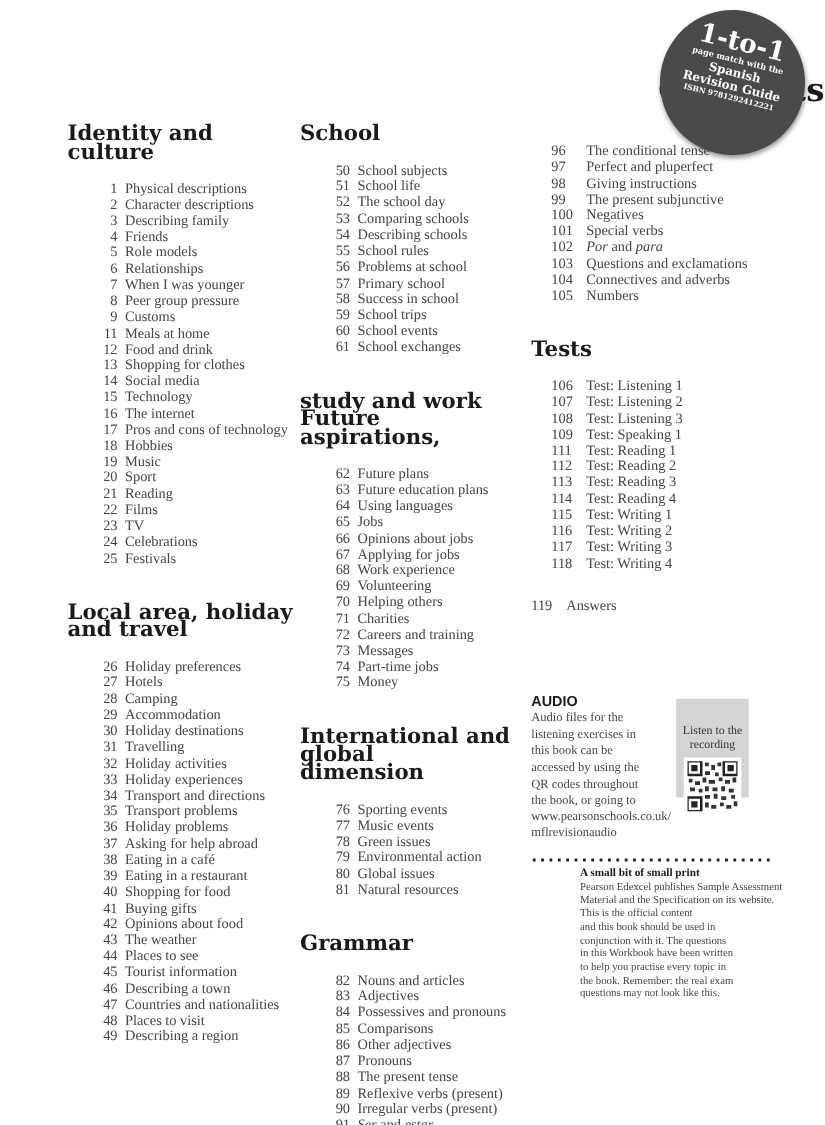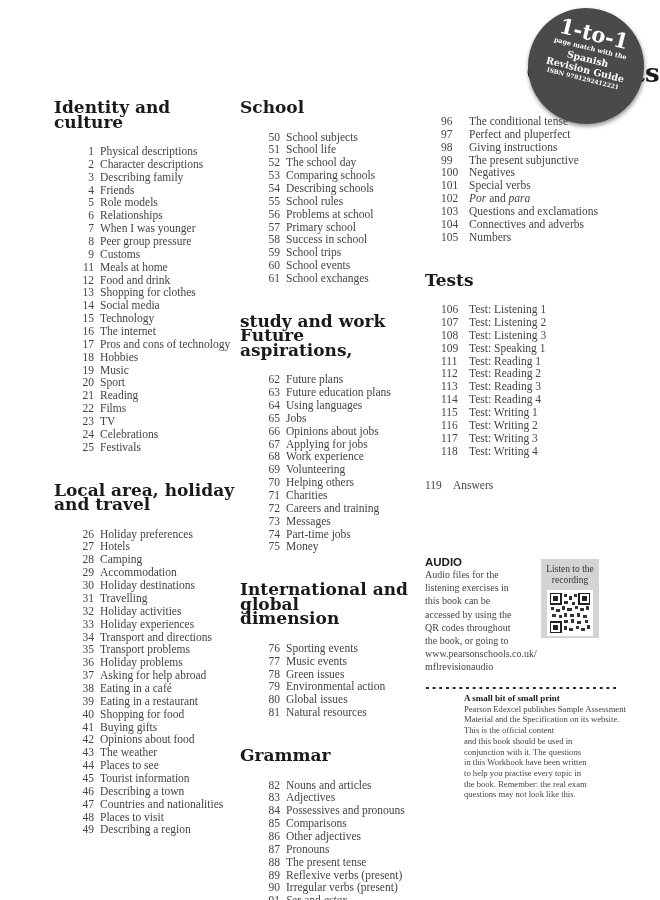--- a/index.html
+++ b/index.html
@@ -17,21 +17,21 @@
   .col { position:absolute; }
   .heading { font-family:"DejaVu Serif",serif; font-weight:bold; font-size:17px; color:#1a1a1a; line-height:14.5px; }
   .list { margin:16px; padding:0; list-style:none; }
   .item { display:flex; font-size:11.5px; line-height:12.86px; white-space:nowrap; color:#444; }
   .num { width:24px; text-align:right; padding-right:6px; flex:none; }
   .col3 .num { width:24px; text-align:left; padding-right:4px; }
   .label i { font-style:italic; }
   .audio-head { font-family:Liberation Sans, sans-serif; font-weight:bold; font-size:11.5px; color:#1a1a1a; }
   .audio-text { font-size:10px; line-height:13.2px; color:#444; width:150px; }
   .qr-box { position:absolute; left:541px; top:559px; width:58px; height:79px; background:#d4d4d4; text-align:center; }
-  .qr-label { font-size:9.5px; line-height:11px; color:#333; margin-top:5px; }
+  .qr-label { font-size:9.5px; line-height:11px; color:#333; margin-top:21px; }
   .qr { width:40px; height:40px; margin:4px auto 0; background:#fff; padding:3px; }
   .dots { position:absolute; left:424px; top:686px; width:192px; height:4px;
           background-image:radial-gradient(circle, #222 1.3px, transparent 1.5px);
           background-size:6.7px 4px; background-repeat:repeat-x; }
   .small-print { position:absolute; left:424px; top:693px; width:200px; font-size:8.6px; line-height:10.7px; color:#444;margin-left:40px; }
   .small-print .sp-head { font-weight:bold; color:#1a1a1a; font-size:9px; }
 </style>
 </head>
 <body>
 

